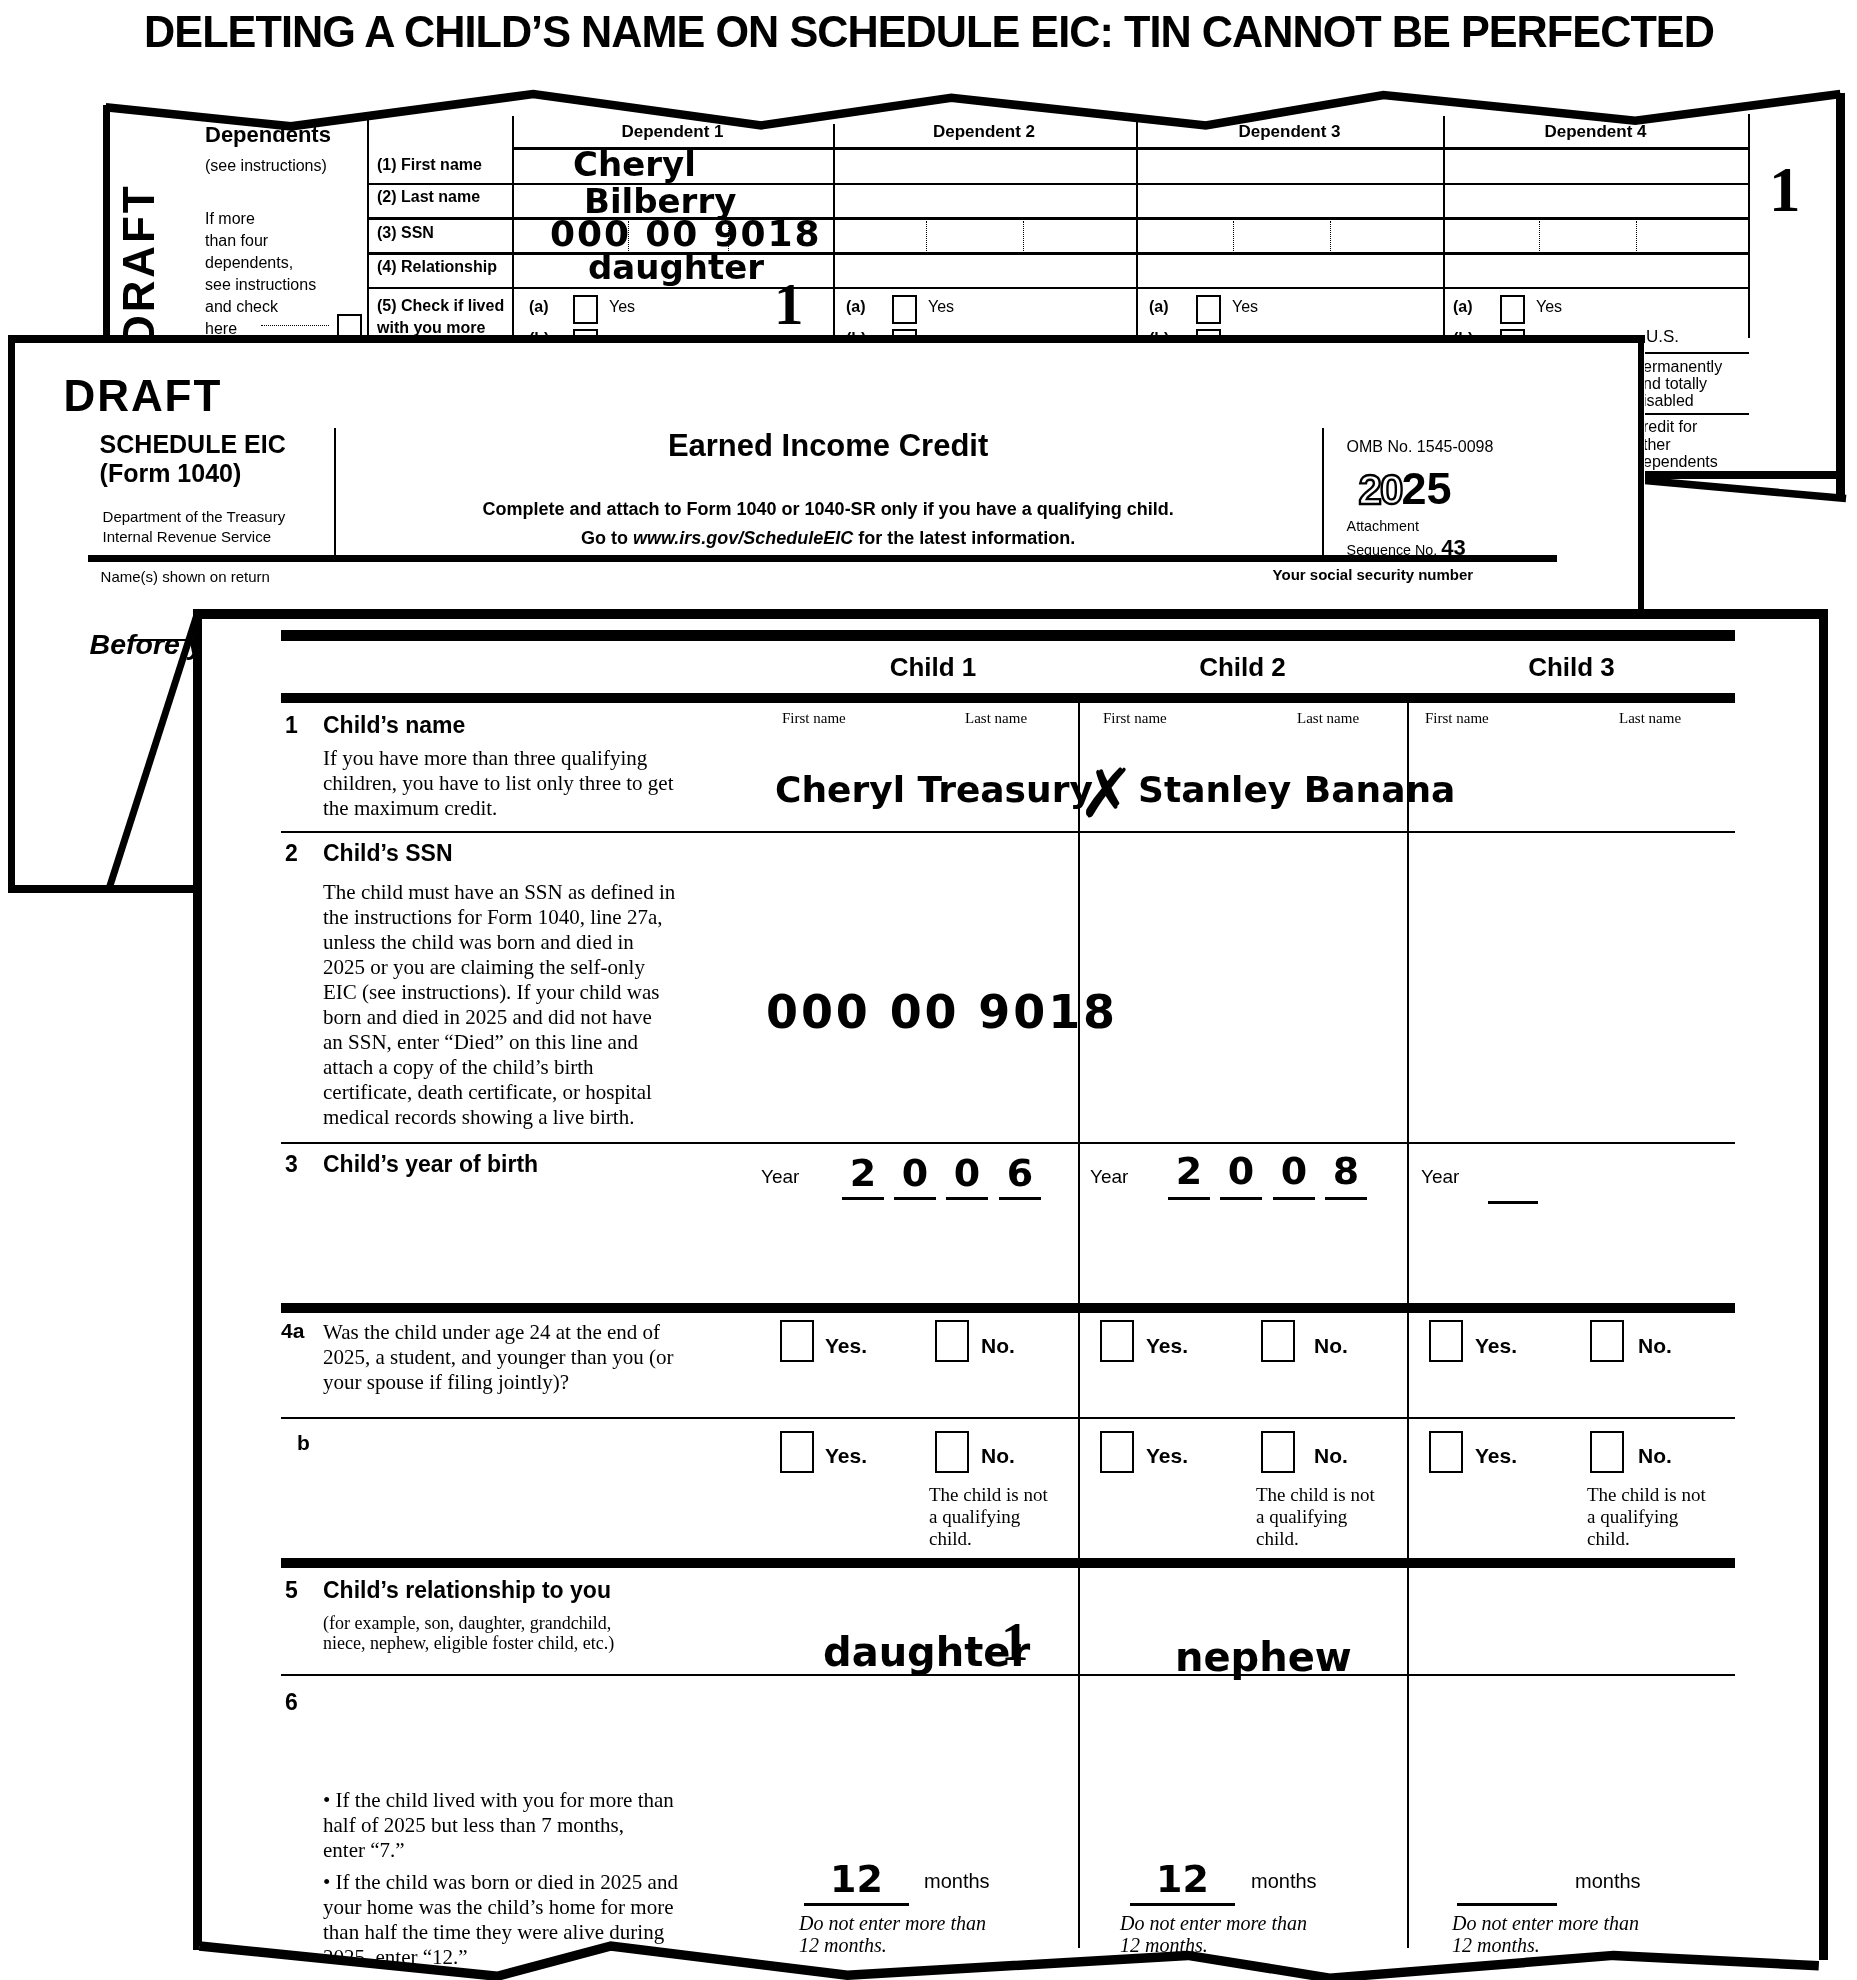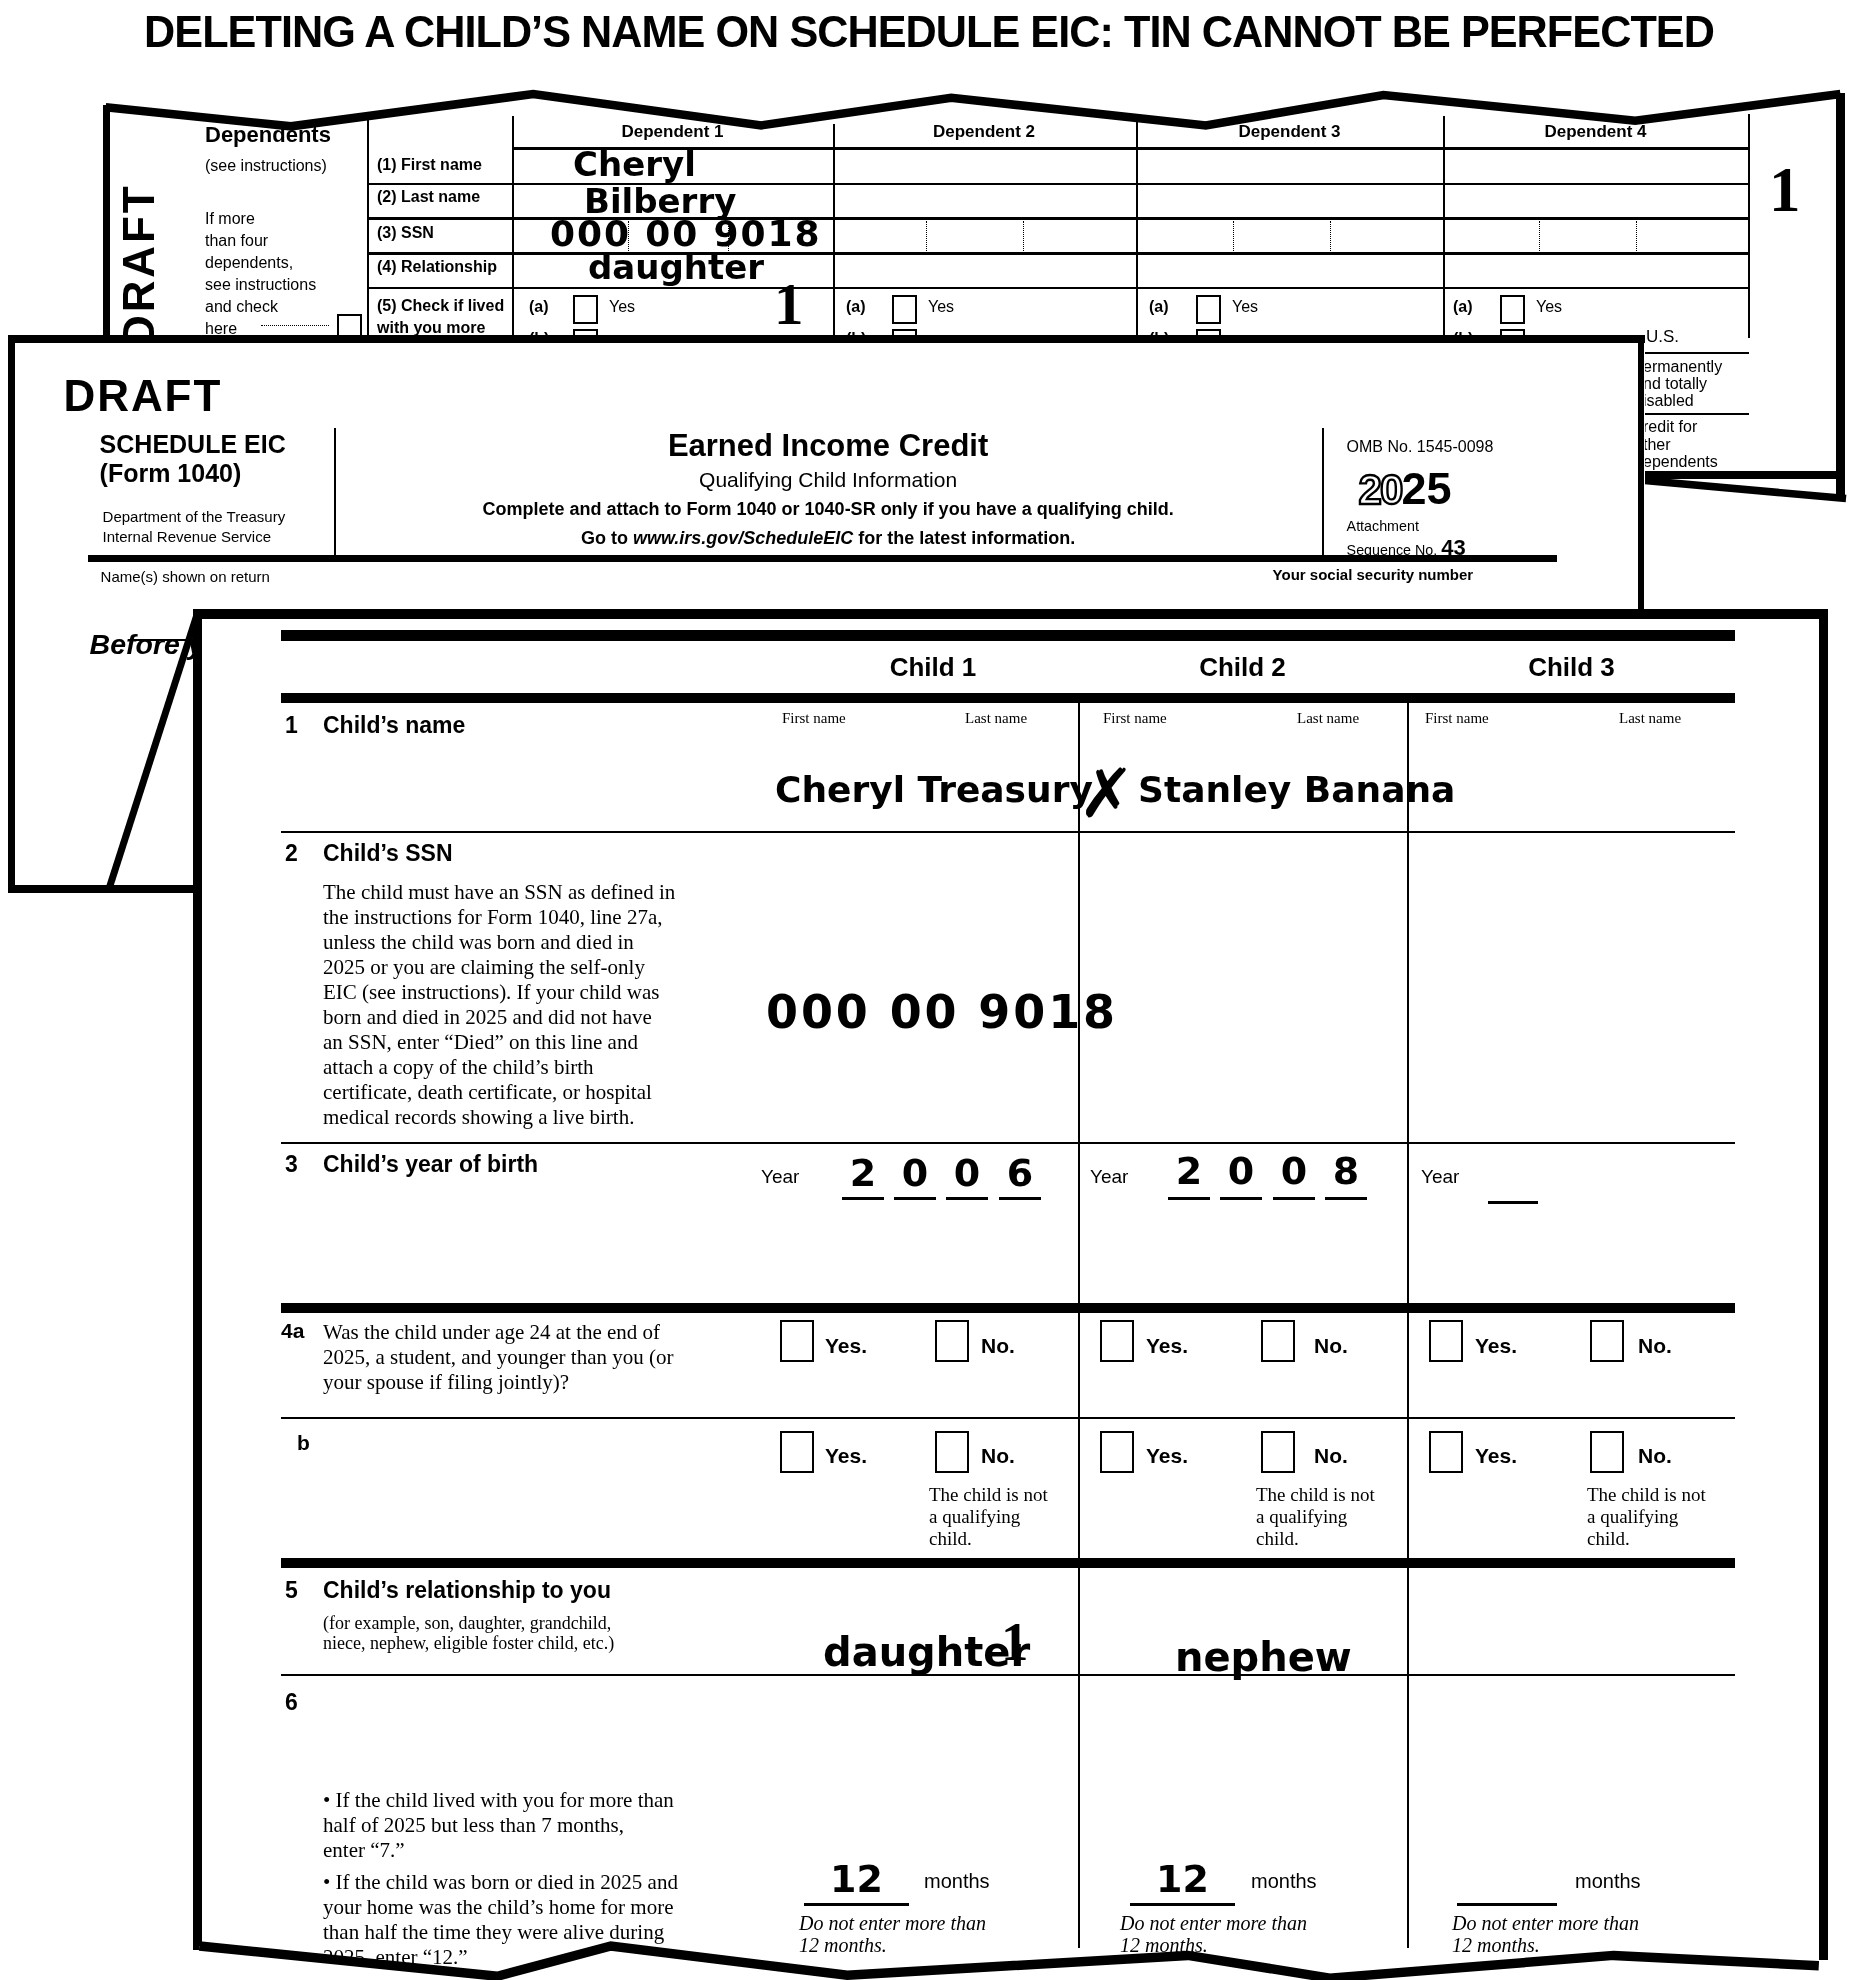--- a/index.html
+++ b/index.html
@@ -142,21 +142,20 @@
 
     <div class="a vl" style="left:326px;top:93px;height:131px;width:2.9px;"></div>
     <div class="a vl" style="left:1314px;top:93px;height:131px;width:2.9px;"></div>
 
     <div class="a b" style="left:92px;top:95px;font-size:25px;">SCHEDULE EIC</div>
     <div class="a b" style="left:92px;top:124px;font-size:25px;">(Form 1040)</div>
     <div class="a" style="left:95px;top:173px;font-size:15px;">Department of the Treasury</div>
     <div class="a" style="left:95px;top:193px;font-size:15px;">Internal Revenue Service</div>
 
     <div class="a b" style="left:326px;top:93px;width:989px;text-align:center;font-size:31px;">Earned Income Credit</div>
-    <div class="a" style="left:326px;top:133px;width:989px;text-align:center;font-size:21px;">Qualifying Child Information</div>
     <div class="a b" style="left:326px;top:164px;width:989px;text-align:center;font-size:18px;">Complete and attach to Form 1040 or 1040-SR only if you have a qualifying child.</div>
     <div class="a b" style="left:326px;top:193px;width:989px;text-align:center;font-size:18px;">
       <span>Go to </span><span class="it">www.irs.gov/ScheduleEIC</span><span> for the latest information.</span>
     </div>
 
     <div class="a" style="left:1339px;top:103px;font-size:16px;">OMB No. 1545-0098</div>
     <div class="a" style="left:1351px;top:128px;">
       <span class="b outline" style="font-size:42px;letter-spacing:-1.9px;">20</span><span class="b" style="font-size:45px;">25</span>
     </div>
     <div class="a" style="left:1339px;top:183px;font-size:14.3px;">Attachment</div>
@@ -201,20 +200,23 @@
 
     <div class="a serif" style="left:589px;top:101px;font-size:15px;">First name</div>
     <div class="a serif" style="left:772px;top:101px;font-size:15px;">Last name</div>
     <div class="a serif" style="left:910px;top:101px;font-size:15px;">First name</div>
     <div class="a serif" style="left:1104px;top:101px;font-size:15px;">Last name</div>
     <div class="a serif" style="left:1232px;top:101px;font-size:15px;">First name</div>
     <div class="a serif" style="left:1426px;top:101px;font-size:15px;">Last name</div>
 
     <div class="a b" style="left:92px;top:103px;font-size:23px;">1</div>
     <div class="a b" style="left:130px;top:103px;font-size:23px;">Child’s name</div>
+    <div class="a serif pre" style="left:130px;top:137px;font-size:21px;line-height:25px;">If you have more than three qualifying
+children, you have to list only three to get
+the maximum credit.</div>
     <div class="a hand" style="left:582px;top:160px;font-size:36px;white-space:nowrap;">Cheryl Treasury</div>
     <div class="a hand" style="left:885px;top:145px;font-size:68px;">✗</div>
     <div class="a hand" style="left:945px;top:160px;font-size:36px;white-space:nowrap;">Stanley Banana</div>
 
     <div class="a b" style="left:92px;top:231px;font-size:23px;">2</div>
     <div class="a b" style="left:130px;top:231px;font-size:23px;">Child’s SSN</div>
     <div class="a serif pre" style="left:130px;top:271px;font-size:21px;line-height:25px;">The child must have an SSN as defined in
 the instructions for Form 1040, line 27a,
 unless the child was born and died in
 2025 or you are claiming the self-only

